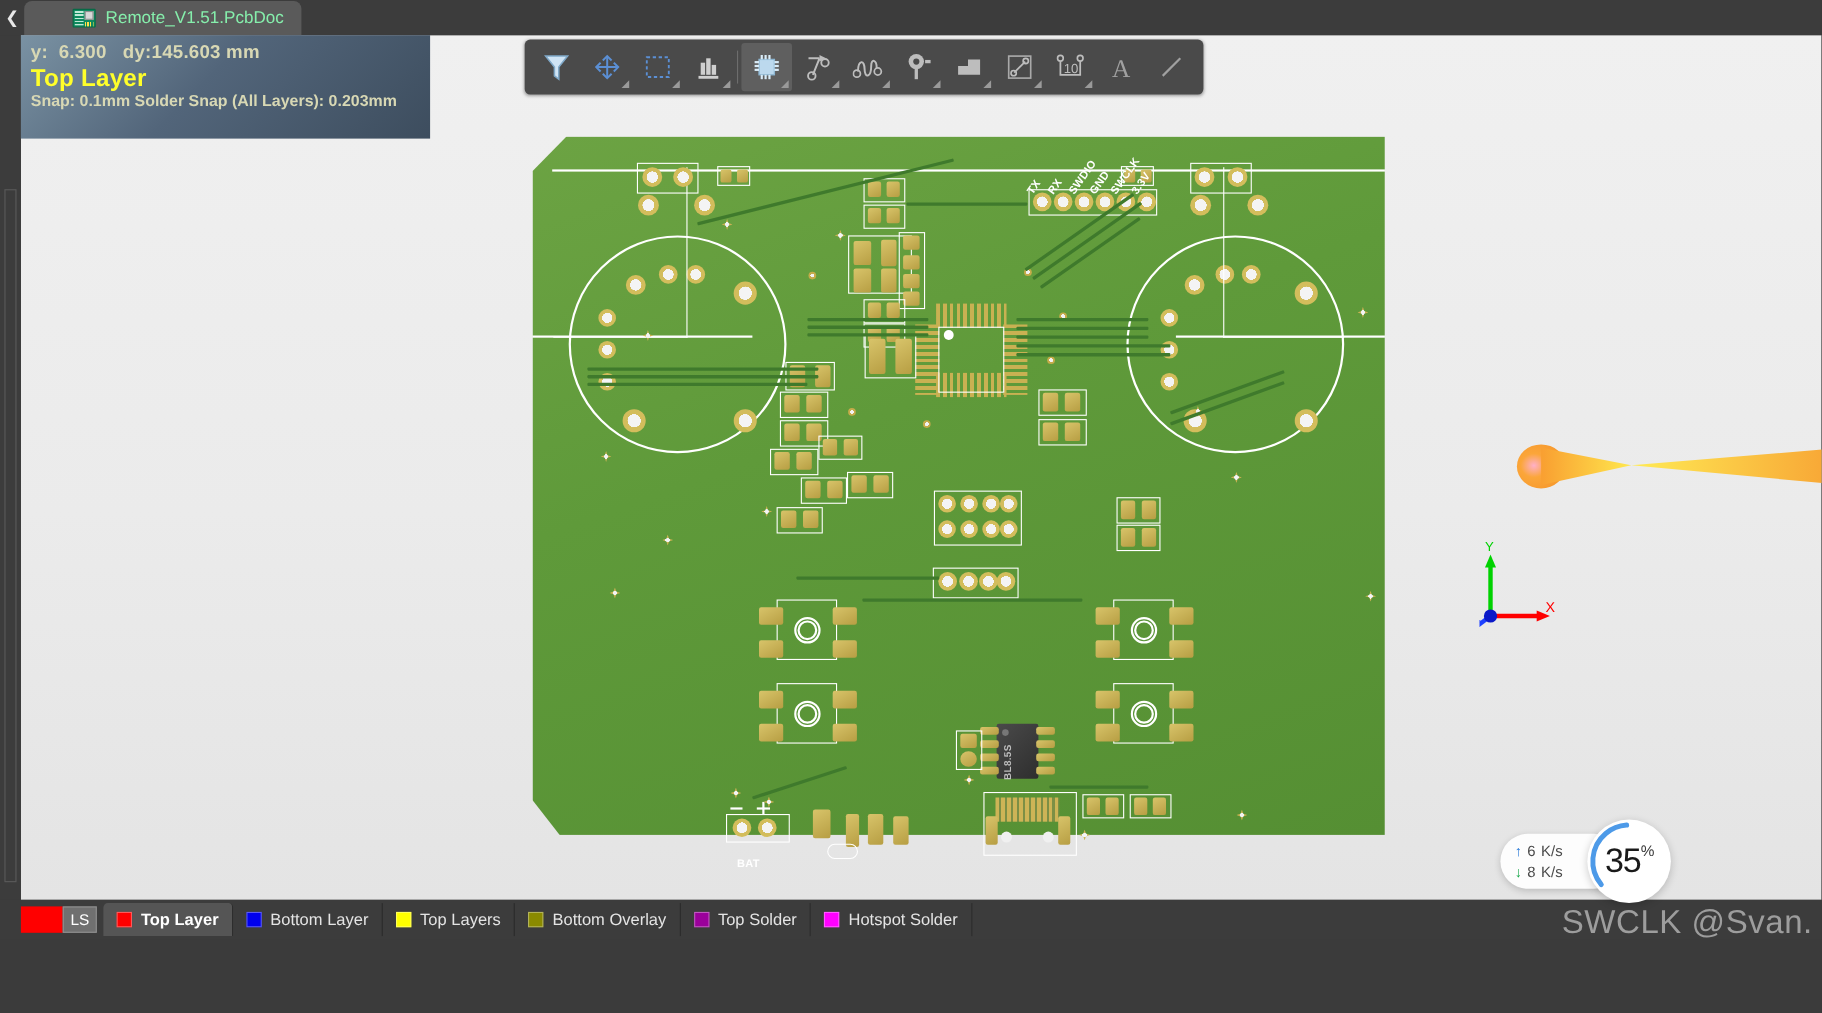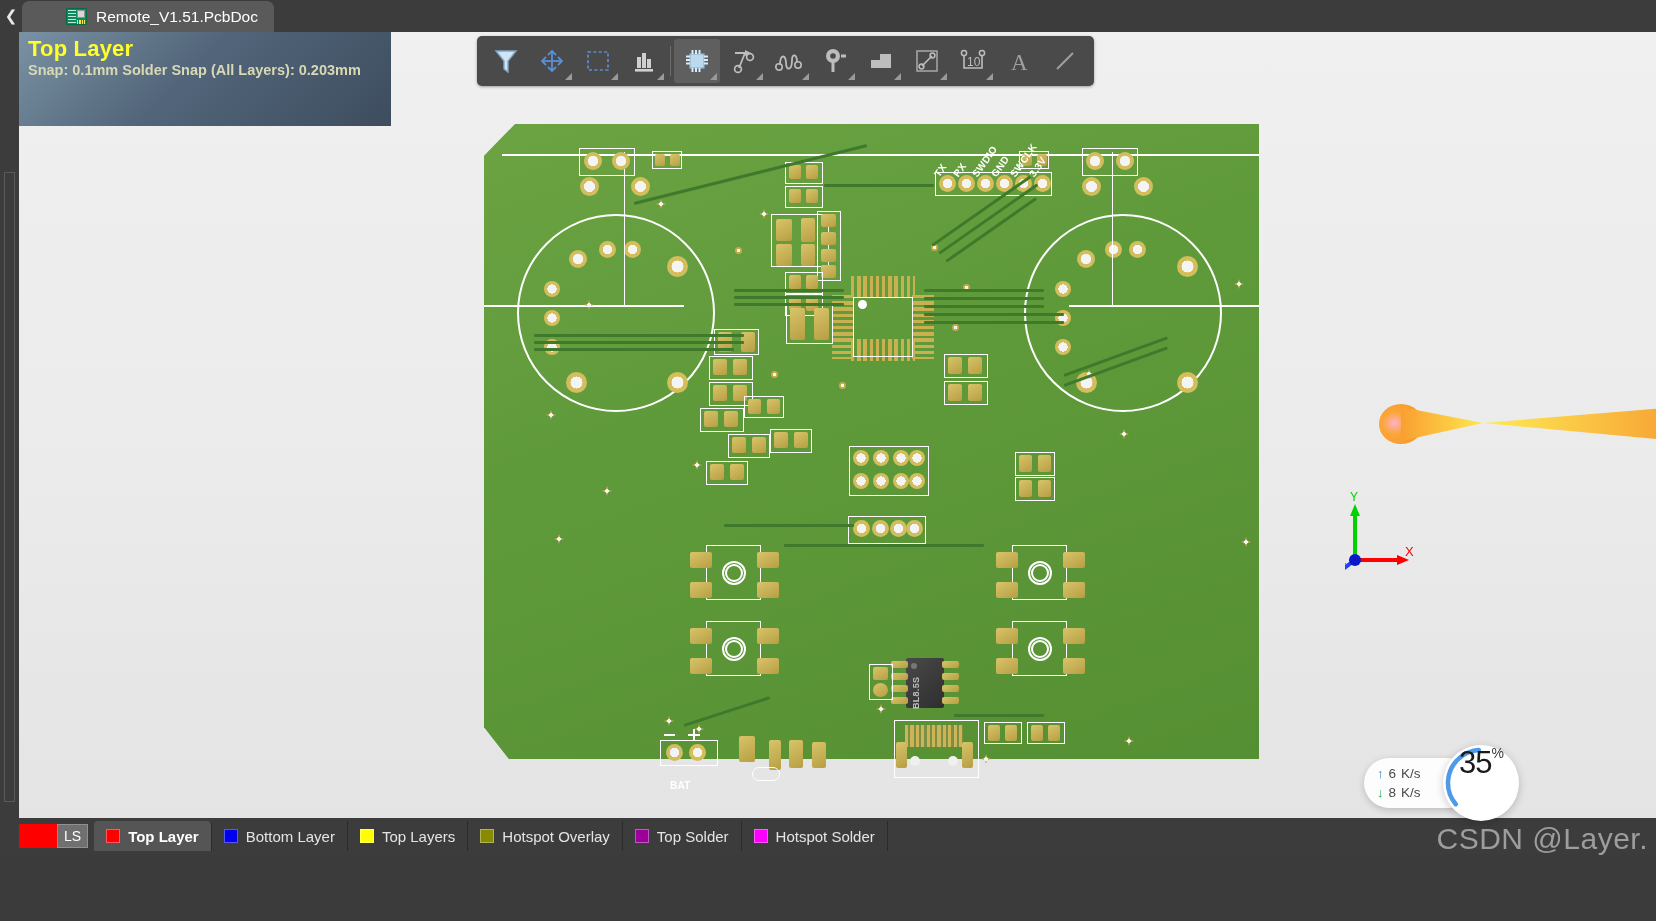--- a/index.html
+++ b/index.html
@@ -25,21 +25,21 @@
   }
   .doc-tab {
     height: 31px; display: flex; align-items: center; gap: 9px;
     padding: 0 16px 0 13px;
     border-radius: 7px 7px 0 0;
     color: #e9e9e9; font-size: 15.5px;
     background: #333333;
     cursor: pointer;
     white-space: nowrap;
   }
-  .doc-tab.active { background: #5a5a5a; color: #ffffff; padding-left: 44px; }
+  .doc-tab.active { background: #5a5a5a; color: #86efac; padding-left: 44px; }
 
   .pcb-ico { width: 21px; height: 17px; position: relative; flex: 0 0 21px; }
   .pcb-ico .body { position:absolute; inset:0; background:#0f8a5f; border:1px solid #066a46; border-radius:1px; }
   .pcb-ico .lines { position:absolute; left:2px; top:2px; width:8px; height:13px;
     background: repeating-linear-gradient(to bottom,#bfe9d6 0 1.4px,transparent 1.4px 3px); }
   .pcb-ico .chip { position:absolute; right:2px; top:2px; width:8px; height:8px; background:#d7d7d7; border:1px solid #8f8f8f;}
   .pcb-ico .pins { position:absolute; right:2px; bottom:1px; width:8px; height:4px;
     background: repeating-linear-gradient(to right,#ffe14a 0 1.2px,transparent 1.2px 2.4px); }
 
   
@@ -126,21 +126,21 @@
     position:absolute; left:1364px; top:758px; width:110px; height:50px;
     background:#fdfdfd; border-radius:25px; box-shadow:0 2px 7px rgba(0,0,0,.18);
     padding: 6px 0 0 13px; z-index: 20;
   }
   .netrow { display:flex; align-items:center; gap:5px; height:19px; font-size:13.5px; color:#4a4a4a; }
   .netrow .arr { font-size:13px; line-height:1; }
   .up { color:#2979d8; } .down { color:#18a84a; }
   .cpu-dial {
     position:absolute; left:1443px; top:745px; width:76px; height:76px; border-radius:50%;
     background:#ffffff; box-shadow:0 2px 8px rgba(0,0,0,.2); z-index:21;
-    display:flex; justify-content:center;
+    display:flex; align-items:center; justify-content:center;
   }
   .cpu-dial svg { position:absolute; inset:0; }
   .cpu-num { position:relative; font-size:31px; color:#1a1a1a; letter-spacing:-1px; }
   .cpu-pct { font-size:14px; color:#3a3a3a; vertical-align: top; }
 
   
   .layerbar {
     position:absolute; left:0; top:818px; width:1656px; height:36px;
     background:#3c3c3c; display:flex; align-items:center; padding-left:19px;
   }
@@ -506,20 +506,21 @@
         <span class="body"></span>
           <span class="lines"></span>
           <span class="chip"></span>
           <span class="pins"></span>
       </span>
       <span>Remote_V1.51.PcbDoc</span>
     </div>
   </div>
 
   <div class="coord-overlay">
+    <div class="coord-line">y:  6.300   dy:145.603 mm</div>
     <div class="coord-line coord-layer">Top Layer</div>
     <div class="coord-snap">Snap: 0.1mm Solder Snap (All Layers): 0.203mm</div>
   </div>
 
   <div class="toolbar">
 
     <div class="tool">
       <svg width="24" height="26" viewBox="0 0 24 26">
         <polygon points="2,3 22,3 14,13 14,24 10,21 10,13" fill="#cfe4f5" stroke="#7fa8c8" stroke-width="1.4"></polygon>
       </svg>
@@ -682,27 +683,27 @@
     <div class="layer-tab">
       <span class="lsw" style="background:#0000ee"></span>
       <span>Bottom Layer</span>
     </div>
     <div class="layer-tab">
       <span class="lsw" style="background:#ffff00"></span>
       <span>Top Layers</span>
     </div>
     <div class="layer-tab">
       <span class="lsw" style="background:#8a8a00"></span>
-      <span>Hotspot Overlay</span>
+      <span>Bottom Overlay</span>
     </div>
     <div class="layer-tab">
       <span class="lsw" style="background:#9b009b"></span>
       <span>Top Solder</span>
     </div>
     <div class="layer-tab">
       <span class="lsw" style="background:#ff00ff"></span>
       <span>Hotspot Solder</span>
     </div>
   </div>
 
 
-  <div class="watermark">CSDN @Layer.</div>
+  <div class="watermark">SWCLK @Svan.</div>
 </div>
 
 </body></html>

